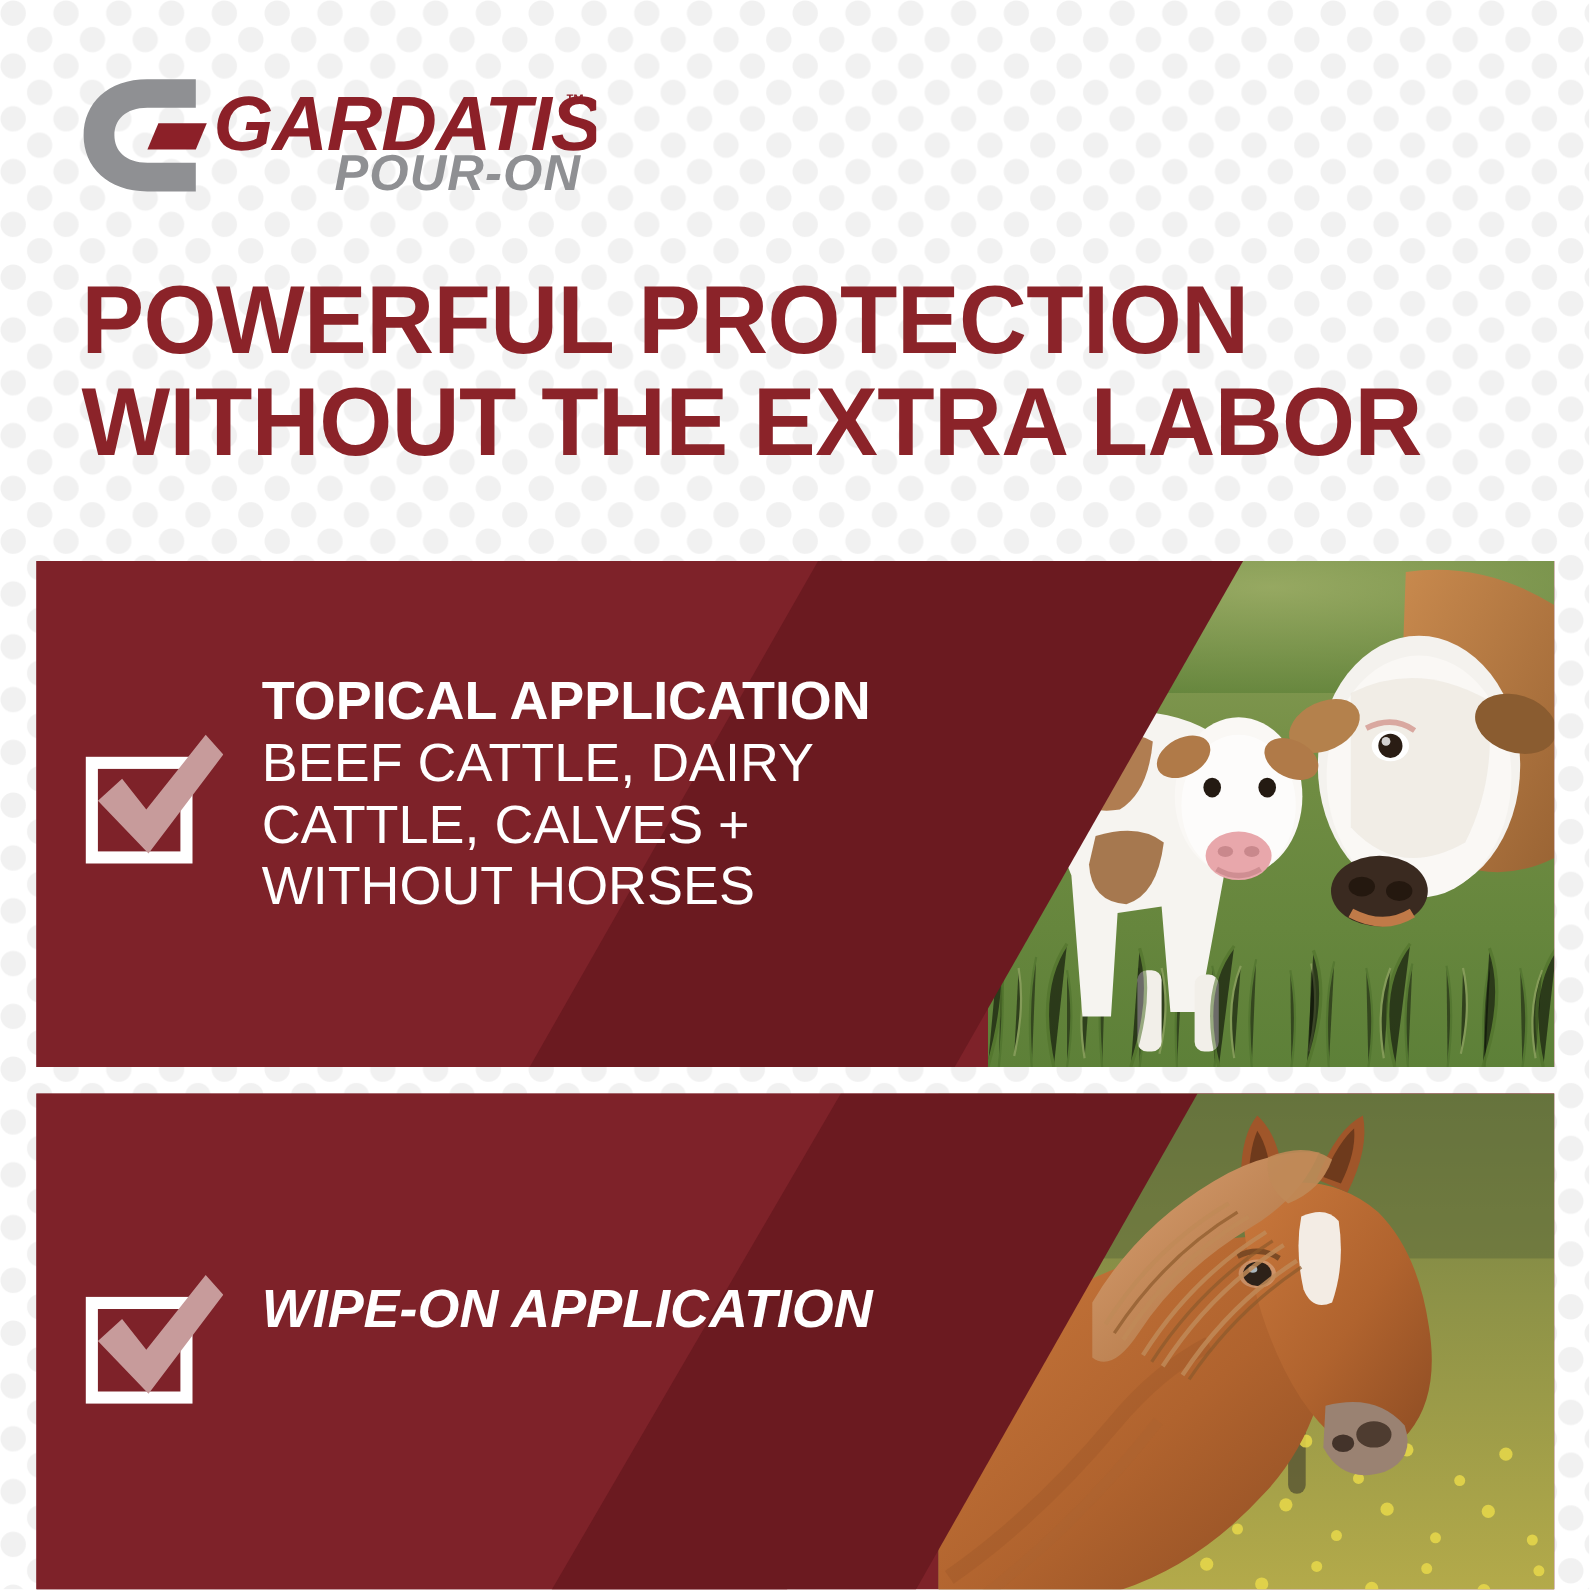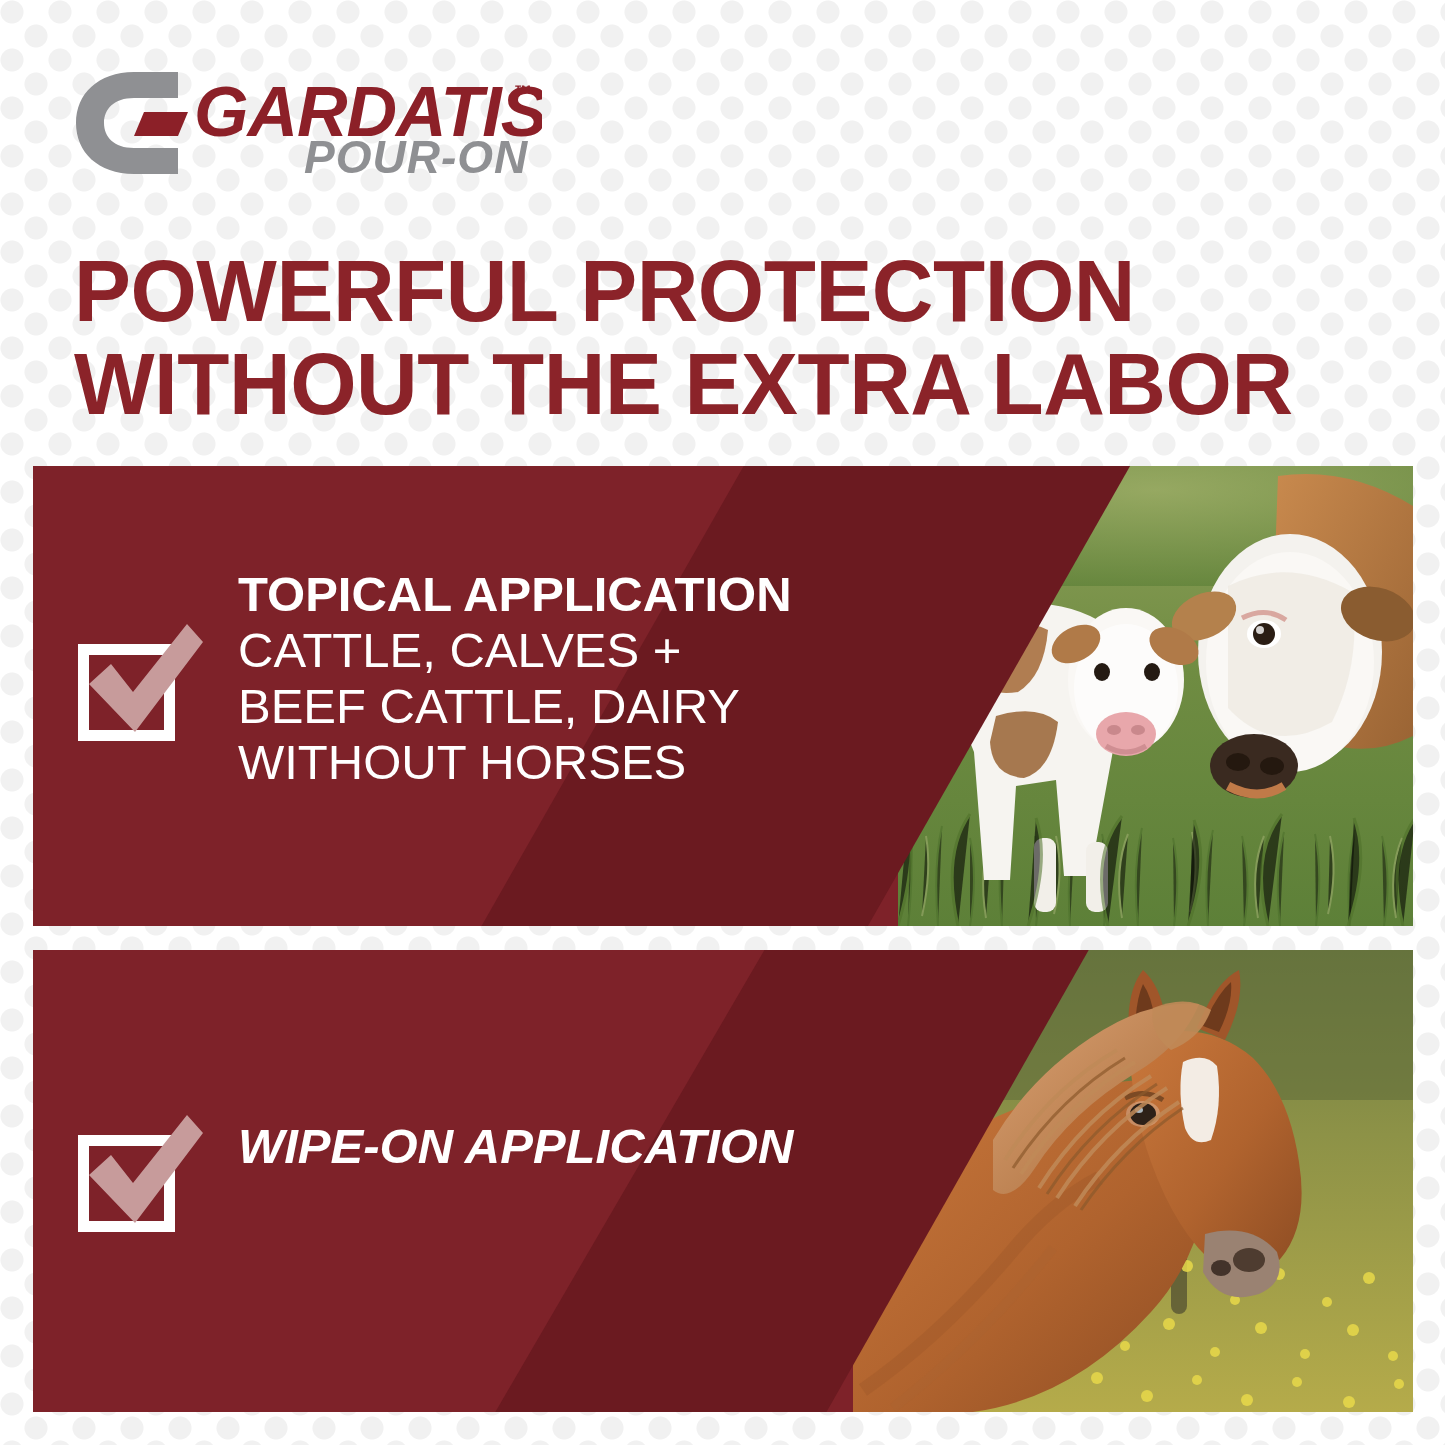--- a/index.html
+++ b/index.html
@@ -76,20 +76,21 @@
   .headline-line { display: block; white-space: nowrap; }
 
   
   .panel {
     position: absolute;
     left: 33px;
     width: 1380px;
     overflow: hidden;
     z-index: 4;
     background: #7e2229;
+    margin-top: 44px;
   }
   .panel-1 { top: 466px;  height: 460px; }
   .panel-2 { top: 950px;  height: 462px; }
 
   
   .panel-photo {
     position: absolute;
     right: 0;
     top: 0;
     height: 100%;
@@ -309,22 +310,22 @@
 
     <div class="checkbox"></div>
     <div class="checkmark">
       <svg width="150" height="150" viewBox="0 0 150 150">
         <path d="M36 78 L58 58 L80 86 L134 18 L150 36 L82 126 Z" fill="#c79b9b"></path>
       </svg>
     </div>
 
     <div class="panel-text">
       <span class="panel-title">TOPICAL APPLICATION</span>
+      <span class="panel-sub">BEEF CATTLE, DAIRY</span>
       <span class="panel-sub">CATTLE, CALVES +</span>
-      <span class="panel-sub">BEEF CATTLE, DAIRY</span>
       <span class="panel-sub">WITHOUT HORSES</span>
     </div>
   </div>
 
   <div class="panel panel-2">
 
     <div class="panel-photo">
       <svg width="560" height="462" viewBox="0 0 560 462" preserveAspectRatio="xMidYMid slice">
         <defs>
           <linearGradient id="meadow" x1="0" y1="0" x2="0" y2="1">

